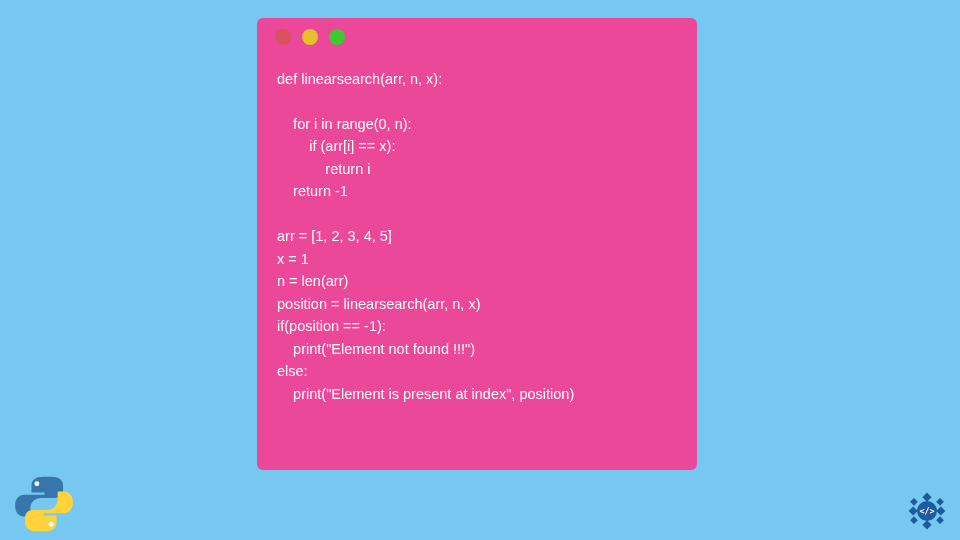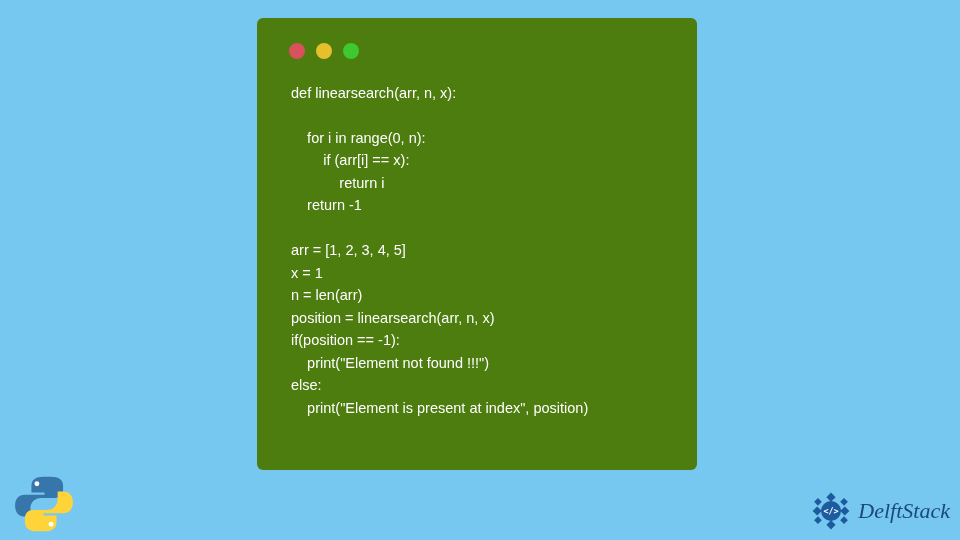--- a/index.html
+++ b/index.html
@@ -10,23 +10,23 @@
     position: relative;
     font-family: Arial, sans-serif;
     overflow: hidden;
   }
   .code-window {
     position: absolute;
     left: 257px;
     top: 18px;
     width: 440px;
     height: 452px;
-    background: #4d7c0f;
+    background: #ec4899;
     border-radius: 6px;
-    padding: 14px;
+    padding: 0;
   }
   .titlebar {
     height: 38px;
     display: flex;
     align-items: center;
     padding-left: 18px;
     gap: 11px;
   }
   .dot {
     width: 16px;
@@ -110,14 +110,13 @@
       <polygon points="0,24 -6,18 0,12 6,18" fill="#1e5a9e"></polygon>
       <polygon points="-24,0 -18,-6 -12,0 -18,6" fill="#1e5a9e"></polygon>
       <polygon points="17,-17 22,-12 17,-7 12,-12" fill="#1e5a9e"></polygon>
       <polygon points="17,17 12,12 17,7 22,12" fill="#1e5a9e"></polygon>
       <polygon points="-17,17 -22,12 -17,7 -12,12" fill="#1e5a9e"></polygon>
       <polygon points="-17,-17 -12,-12 -17,-7 -22,-12" fill="#1e5a9e"></polygon>
       <circle cx="0" cy="0" r="13" fill="#1e5a9e"></circle>
       <text x="0" y="4" text-anchor="middle" fill="#ffffff" font-size="11" font-family="monospace" font-weight="bold">&lt;/&gt;</text>
     </g>
   </svg>
-  <span class="delft-text">DelftStack</span>
 </div>
 
 </body></html>

